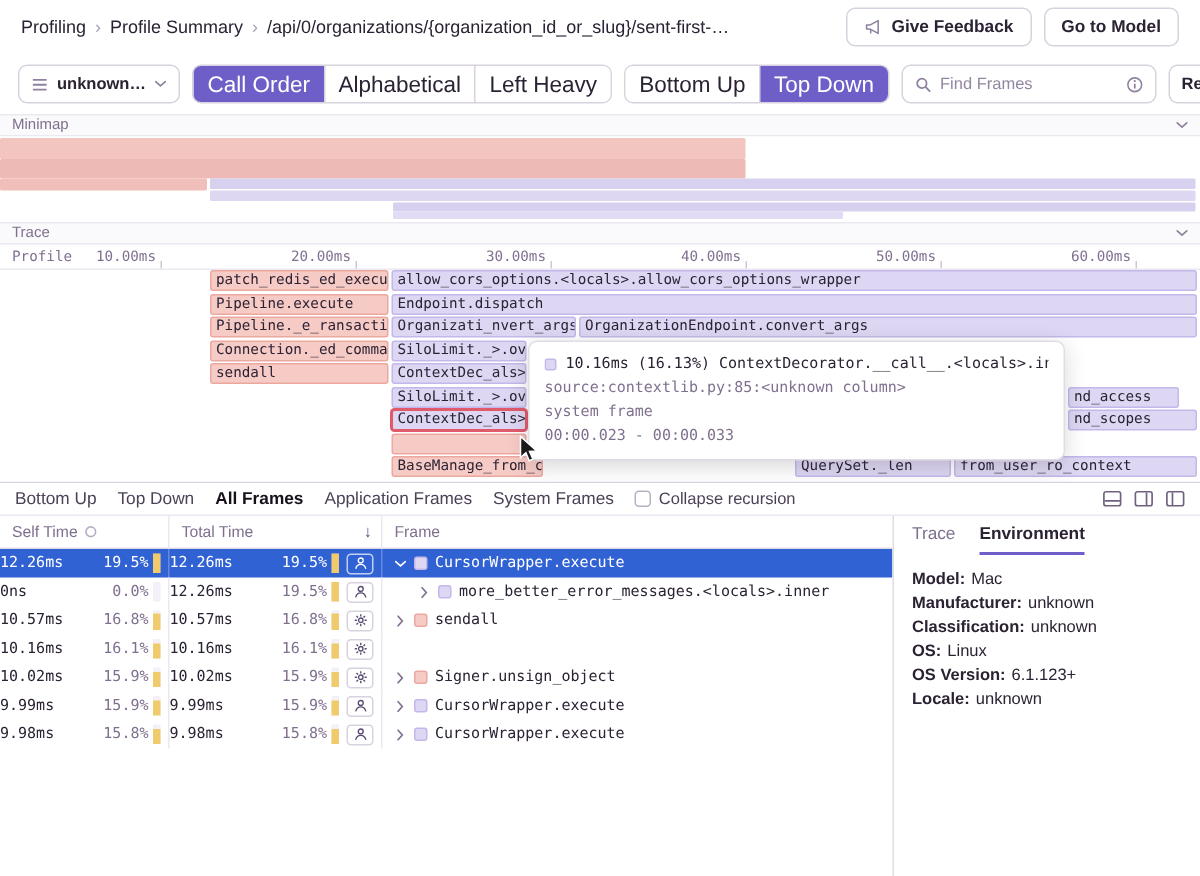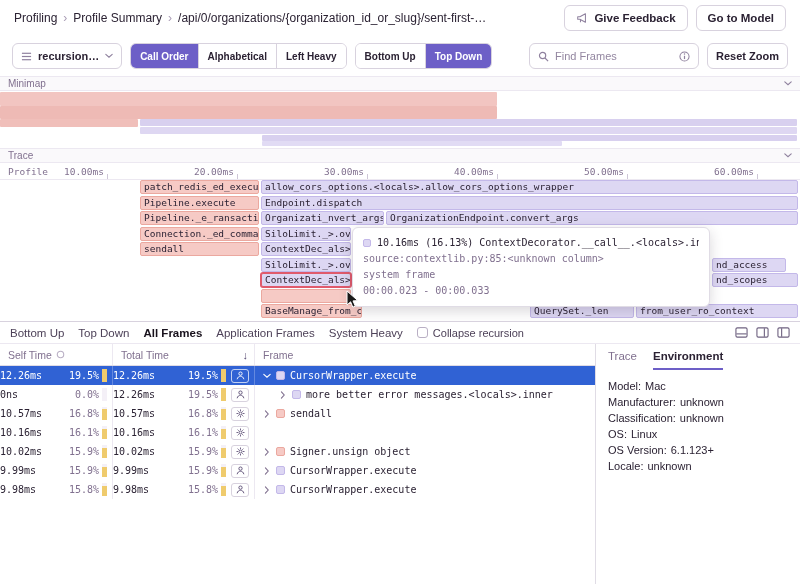--- a/index.html
+++ b/index.html
@@ -12,21 +12,21 @@
   .crumbs { display:flex; align-items:center; gap:6px; font-size:12px; white-space:nowrap; overflow:hidden; flex:1; }
   .crumb { color:#2b2233; cursor:pointer; }
   .crumb-sep { color:#a99cb5; }
   .topbar-actions { display:flex; gap:8px; flex:none; }
   .btn { display:inline-flex; align-items:center; gap:6px; height:26px; padding:0 11px; border:1px solid #d8d2de; border-radius:6px; background:#fff; font-size:11.5px; font-weight:700; color:#2b2233; cursor:pointer; font-family:inherit; white-space:nowrap; }
 
   
   .toolbar { height:40px; display:flex; align-items:center; padding:0 12px; gap:8px; flex:none; }
   .ctrl { display:inline-flex; align-items:center; gap:6px; height:26px; padding:0 8px; border:1px solid #d8d2de; border-radius:6px; background:#fff; font-size:11px; font-weight:600; color:#2b2233; cursor:pointer; white-space:nowrap; }
   .seg-group { display:flex; border:1px solid #d8d2de; border-radius:6px; overflow:hidden; height:26px; flex:none; }
-  .seg { display:flex; align-items:center; padding:4px 9px; font-size:10px; font-weight:700; color:#2b2233; background:#fff; border:none; border-left:1px solid #d8d2de; cursor:pointer; font-family:inherit; white-space:nowrap; }
+  .seg { display:flex; align-items:center; padding:4px 9px; font-size:15px; font-weight:400; color:#2b2233; background:#fff; border:none; border-left:1px solid #d8d2de; cursor:pointer; font-family:inherit; white-space:nowrap; }
   .seg:first-child { border-left:none; }
   .seg.active { background:var(--accent,#6d5fc7); color:#fff; }
   .search-box { display:flex; align-items:center; gap:6px; height:26px; width:170px; border:1px solid #d8d2de; border-radius:6px; padding:0 8px; margin-left:auto; color:#80708f; flex:none; }
   .search-box input { border:none; outline:none; flex:1; font-size:11px; font-family:inherit; color:#2b2233; min-width:0; background:transparent; }
   .search-box input::placeholder { color:#9386a0; }
   .muted-ic { color:#8f819e; display:flex; }
 
   
   .sec-head { height:15px; background:var(--header-bg,#faf9fb); border-top:1px solid #ece8f1; border-bottom:1px solid #ece8f1; display:flex; align-items:center; justify-content:space-between; padding:0 8px; font-size:10px; color:#80708f; flex:none; }
 
@@ -94,21 +94,21 @@
   .trow.selected .bar { background:rgba(255,255,255,.25); }
   .trow.selected .c-self, .trow.selected .c-total { border-right-color:rgba(255,255,255,.25); }
 
   
   .sidepanel { flex:1; border-left:1px solid #e0dce5; display:flex; flex-direction:column; font-size:11px; min-width:0; }
   .stabs { display:flex; gap:16px; padding:0 12px; height:26px; align-items:center; flex:none; }
   .stab { color:#80708f; cursor:pointer; height:100%; display:flex; align-items:center; border-bottom:2px solid transparent; font-size:11.5px; }
   .stab.active { color:#2b2233; font-weight:700; border-bottom-color:var(--accent,#6d5fc7); }
   .sfields { padding:8px 12px; line-height:16px; }
   .field { display:flex; gap:4px; white-space:nowrap; }
-  .flabel { font-weight:400; color:#2b2233; }
+  .flabel { font-weight:700; color:#2b2233; }
   .fvalue { color:#2b2233; }
 </style>
 </head>
 <body>
 
 <div class="app">
 
   <div class="topbar">
     <div class="crumbs" id="breadcrumb">
         <span class="crumb">Profiling</span>
@@ -137,21 +137,21 @@
     <button class="ctrl">
       <span class="muted-ic">
           <svg width="11" height="11" viewBox="0 0 12 12">
             <g stroke="currentColor" stroke-width="1.3">
               <line x1="1" y1="2.5" x2="11" y2="2.5"></line>
               <line x1="1" y1="6" x2="11" y2="6"></line>
               <line x1="1" y1="9.5" x2="11" y2="9.5"></line>
             </g>
           </svg>
         </span>
-      <span>recursion…</span>
+      <span>unknown…</span>
       <span class="muted-ic">
           <svg viewBox="0 0 10 6" width="8" height="6">
             <path d="M1 1l4 3.5L9 1" fill="none" stroke="currentColor" stroke-width="1.4" stroke-linecap="round"></path>
           </svg>
         </span>
     </button>
     <div class="seg-group" id="sort-group">
         <button class="seg active">Call Order</button>
         <button class="seg">Alphabetical</button>
         <button class="seg">Left Heavy</button>
@@ -257,21 +257,21 @@
       <div class="fseg purple" style="left: 636px; top: 124px; width: 162px;">from_user_ro_context</div>
     </div>
 
   <div class="bottom">
     <div class="tabbar">
       <div class="btabs" id="btabs">
           <span class="btab">Bottom Up</span>
           <span class="btab">Top Down</span>
           <span class="btab active">All Frames</span>
           <span class="btab">Application Frames</span>
-          <span class="btab">System Heavy</span>
+          <span class="btab">System Frames</span>
         </div>
       <span class="chk">
         <span class="box"></span>
         <span>Collapse recursion</span>
       </span>
       <span class="tab-icons">
         <span class="licon">
             <svg width="13" height="13" viewBox="0 0 14 14">
               <rect x="1" y="2" width="12" height="10" rx="1.5" fill="none" stroke="currentColor" stroke-width="1.2"></rect>
               <line x1="1.5" y1="8.5" x2="12.5" y2="8.5" stroke="currentColor" stroke-width="1.2"></line>

